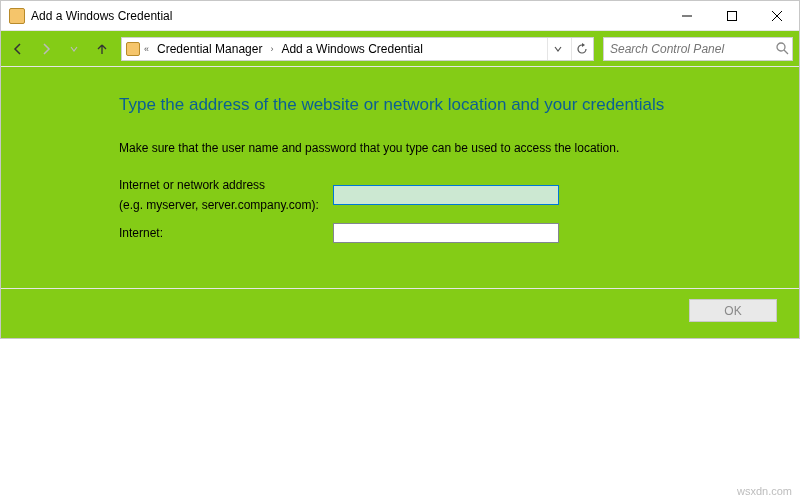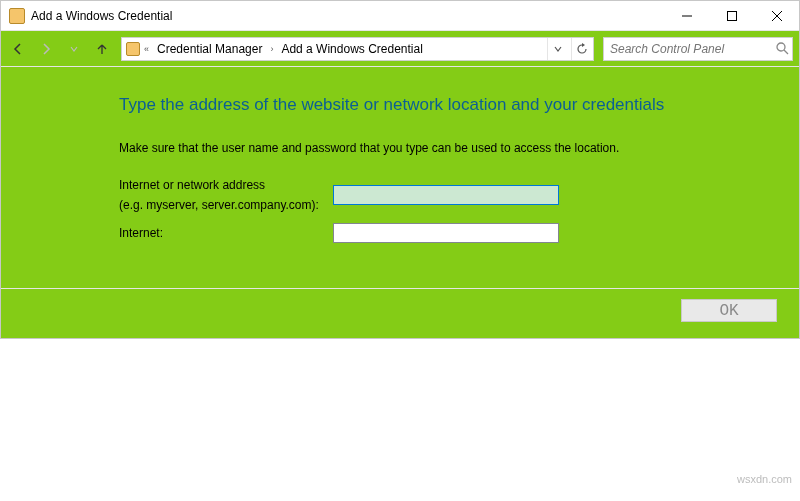--- a/index.html
+++ b/index.html
@@ -165,41 +165,41 @@
     border-top: 1px solid #e5e5e5;
     margin: 6px 0 0 0;
   }
   .buttons {
     display: flex;
     justify-content: flex-end;
     gap: 8px;
     padding: 10px 22px 16px 0;
   }
   .btn {
-    width: 96px;
+    width: 88px;
     height: 23px;
     border: 1px solid #adadad;
     background: #e1e1e1;
-    font-family: Liberation Mono, monospace;
-    font-size: 16px;
+    font-family: Liberation Sans, sans-serif;
+    font-size: 12px;
     display: flex;
     align-items: center;
     justify-content: center;
     cursor: pointer;
   }
   .btn.disabled {
     color: #8a8a8a;
     background: #e9e9e9;
     border-color: #c9c9c9;
     cursor: default;
   }
   .watermark {
     position: absolute;
     right: 8px;
-    bottom: 16px;
+    bottom: 4px;
     font-size: 11px;
     color: #bdbdbd;
     font-family: Arial, sans-serif;
   }
   .cp-icon { width:16px; height:16px; background:#f5c56b; border:1px solid #b88a2a; border-radius:2px; display:inline-block; }
 </style>
 </head>
 <body>
 
 <div class="window">

